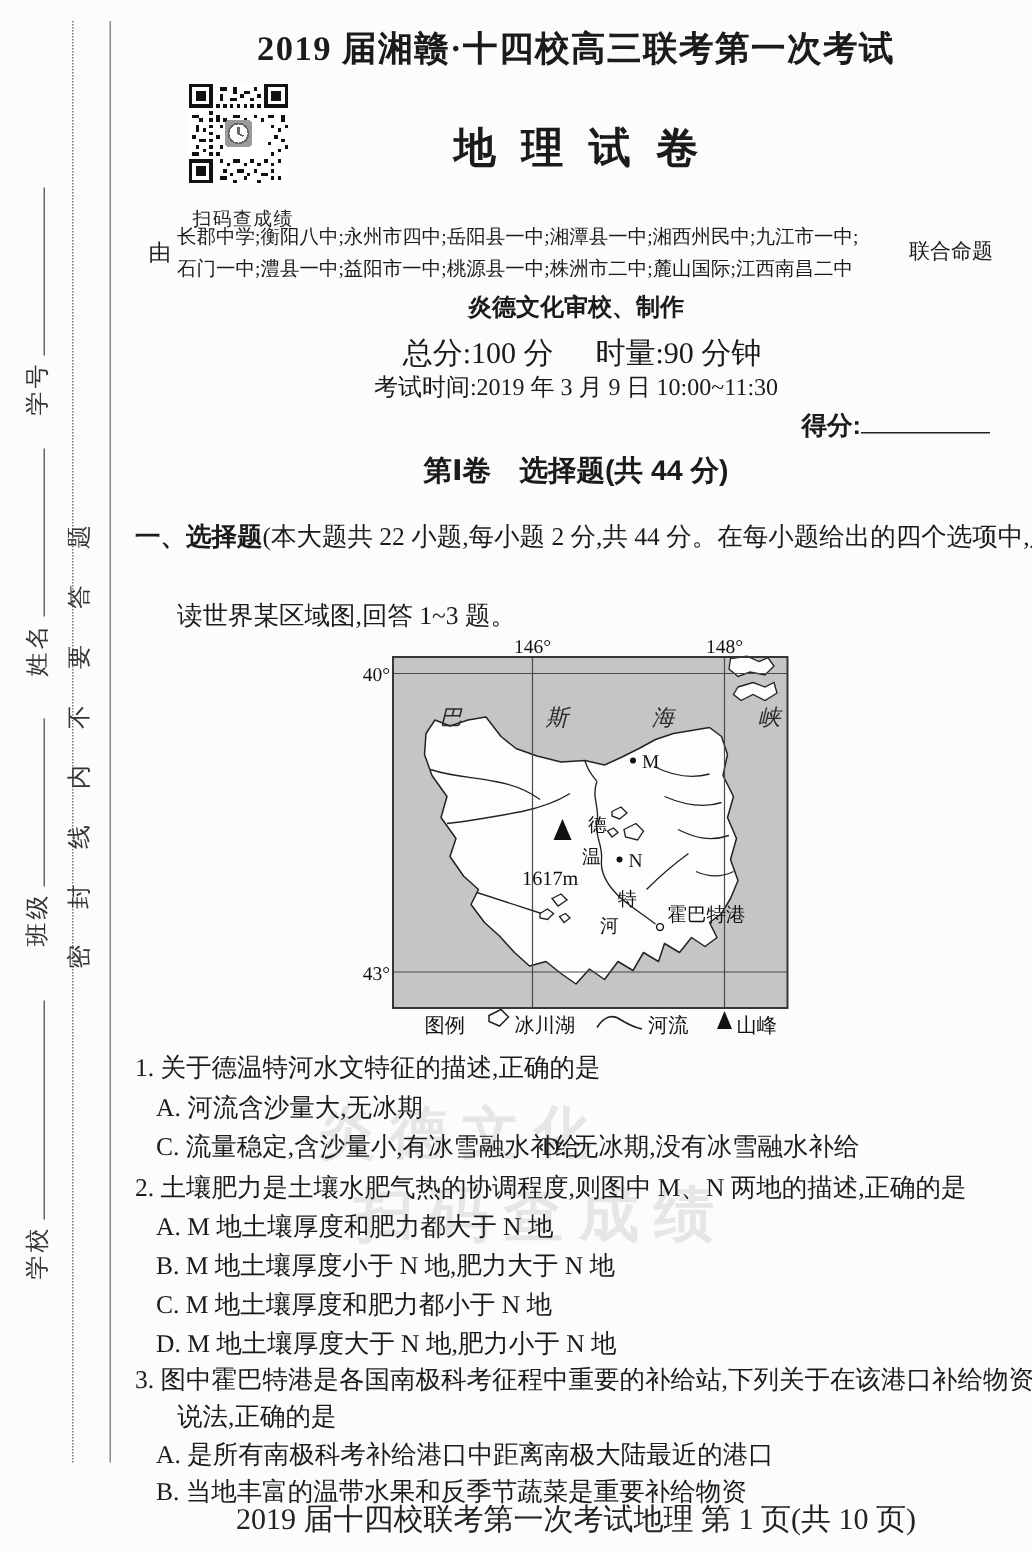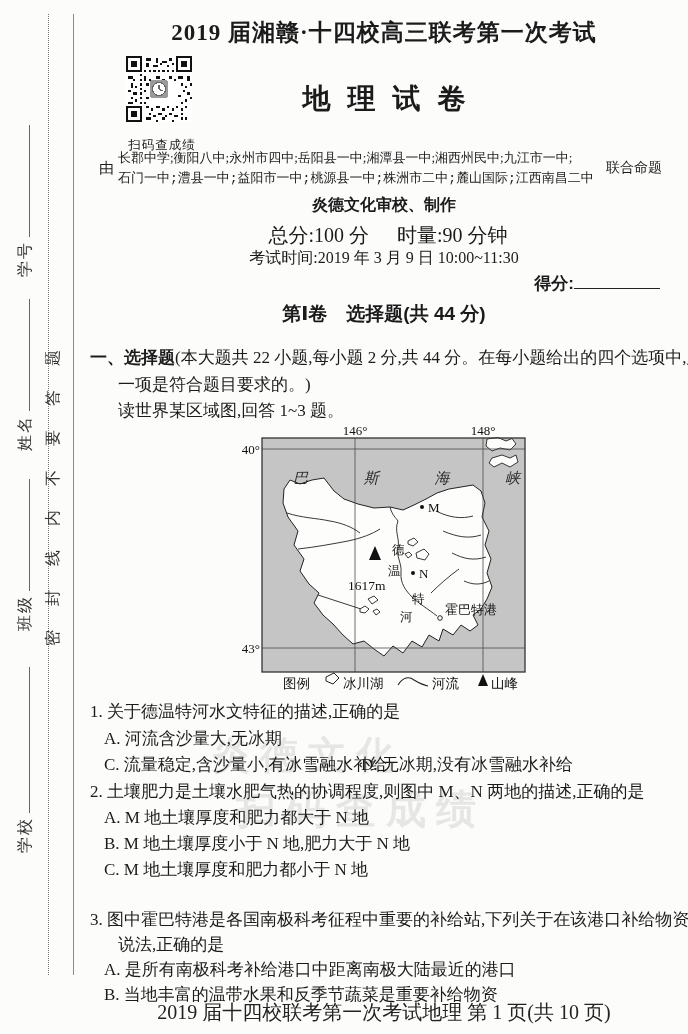--- a/index.html
+++ b/index.html
@@ -173,21 +173,21 @@
     </svg>
     <div class="qr-cap">扫码查成绩</div>
   </div>
 
   <div class="abs paper-title center sans">地理试卷</div>
 
   <div class="abs schools">
     <span class="by">由</span>
     <span class="list">
       <span style="display:block;">长郡中学;衡阳八中;永州市四中;岳阳县一中;湘潭县一中;湘西州民中;九江市一中;</span>
-      <span style="display:block;font-family:Liberation Mono, monospace;">石门一中;澧县一中;益阳市一中;桃源县一中;株洲市二中;麓山国际;江西南昌二中</span>
+      <span style="display:block;">石门一中;澧县一中;益阳市一中;桃源县一中;株洲市二中;麓山国际;江西南昌二中</span>
     </span>
     <span class="joint">联合命题</span>
   </div>
 
   <div class="abs producer center sans">炎德文化审校、制作</div>
 
   <div class="abs meta1 center">
     <span>总分:100 分</span><span class="gap"></span><span>时量:90 分钟</span>
   </div>
 
@@ -195,21 +195,20 @@
 
   <div class="abs score-line sans">
     <span>得分:</span><span class="score-blank"></span>
   </div>
 
   <div class="abs sec-title center sans">第Ⅰ卷　选择题(共 44 分)</div>
 
   <div class="abs tline" style="left:90px; top:346px;">
     <span class="sans" style="font-weight:bold;">一、选择题</span><span>(本大题共 22 小题,每小题 2 分,共 44 分。在每小题给出的四个选项中,只有</span>
   </div>
-  <div class="abs tline" style="left:118px; top:373px;">一项是符合题目要求的。)</div>
   <div class="abs tline" style="left:118px; top:399px;">读世界某区域图,回答 1~3 题。</div>
 
   <div class="abs" style="left:240px; top:423px; width:300px; height:272px;">
     <svg width="300" height="272" viewBox="0 0 300 272">
 
       <rect x="22" y="15" width="263" height="234" fill="#c5c5c5"></rect>
 
       <path d="M44 66 L50 57 L60 61 L72 57 L84 55 L94 68 L104 76 L118 81 L134 85 L150 84 L163 87 L174 82 L186 76 L197 70 L209 66 L221 64 L233 62 L241 68 L245 80 L242 94 L249 108 L245 122 L251 136 L247 150 L252 164 L247 176 L241 186 L233 192 L238 202 L230 208 L221 202 L213 212 L203 206 L199 218 L189 212 L182 224 L172 218 L163 230 L153 223 L144 233 L134 226 L124 218 L113 221 L103 212 L93 201 L83 192 L74 180 L79 170 L69 161 L60 148 L64 136 L54 122 L58 108 L48 94 L43 80 Z" fill="#fdfdfc" stroke="#222" stroke-width="1" stroke-linejoin="round"></path>
 
       <path fill="#fdfdfc" stroke="#222" stroke-width="0.9" d="M247 16 L258 14.5 L266 18 L272 15.5 L276 21 L270 27 L260 25 L252 28 L246 23 Z M252 35 L262 32 L270 35 L276 32 L278 39 L270 44 L262 40 L254 44 L249 40 Z"></path>
@@ -295,20 +294,21 @@
     <span class="optcol2"><span>D.</span> <span>无冰期,没有冰雪融水补给</span></span>
   </div>
 
   <div class="abs tline" style="left:90px; top:780px;">
     <span>2.</span>
     <span>土壤肥力是土壤水肥气热的协调程度,则图中 M、N 两地的描述,正确的是</span>
   </div>
   <div class="abs tline" style="left:104px; top:806px;"><span>A.</span> <span>M 地土壤厚度和肥力都大于 N 地</span></div>
   <div class="abs tline" style="left:104px; top:858px;"><span>C.</span> <span>M 地土壤厚度和肥力都小于 N 地</span></div>
   <div class="abs tline" style="left:104px; top:832px;"><span>B.</span> <span>M 地土壤厚度小于 N 地,肥力大于 N 地</span></div>
+  <div class="abs tline" style="left:104px; top:884px;"><span>D.</span> <span>M 地土壤厚度大于 N 地,肥力小于 N 地</span></div>
 
   <div class="abs tline" style="left:90px; top:908px;">
     <span>3.</span>
     <span>图中霍巴特港是各国南极科考征程中重要的补给站,下列关于在该港口补给物资的</span>
   </div>
   <div class="abs tline" style="left:118px; top:933px;">说法,正确的是</div>
   <div class="abs tline" style="left:104px; top:958px;"><span>A.</span> <span>是所有南极科考补给港口中距离南极大陆最近的港口</span></div>
   <div class="abs tline" style="left:104px; top:983px;"><span>B.</span> <span>当地丰富的温带水果和反季节蔬菜是重要补给物资</span></div>
 
   <div class="abs footer center">2019 届十四校联考第一次考试地理 第 1 页(共 10 页)</div>

